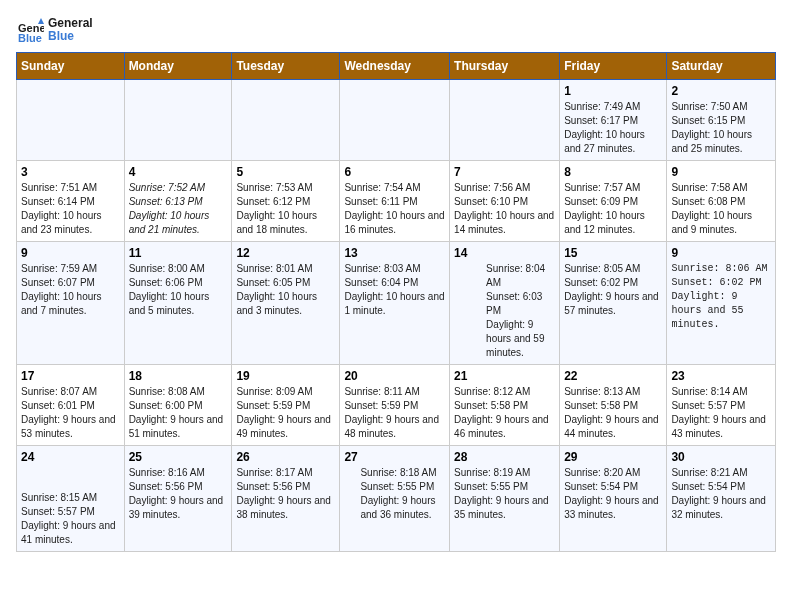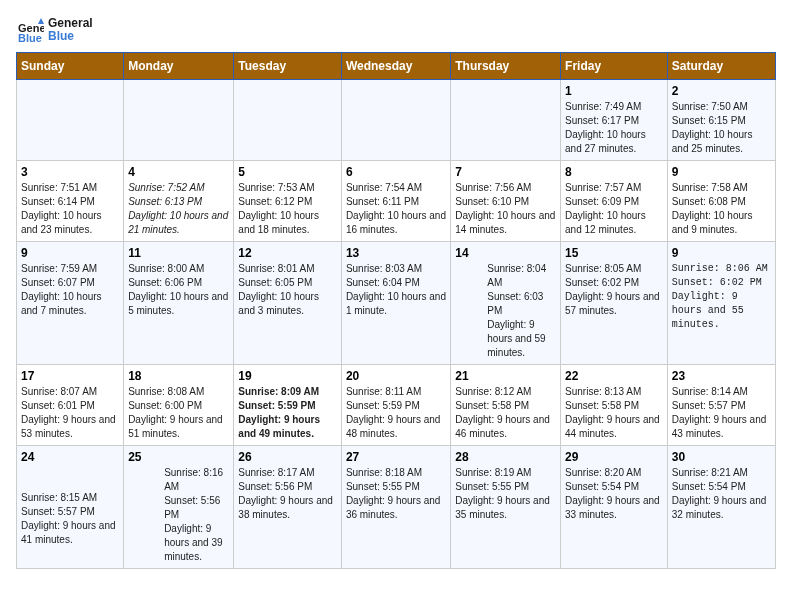--- a/index.html
+++ b/index.html
@@ -232,21 +232,21 @@
 Daylight: 9 hours and 53 minutes.</div>
           </td>
           <td>
             <span class="day-number">18</span>
             <div class="day-info" style="white-space: pre-line;">Sunrise: 8:08 AM
 Sunset: 6:00 PM
 Daylight: 9 hours and 51 minutes.</div>
           </td>
           <td>
             <span class="day-number">19</span>
-            <div class="day-info" style="white-space: pre-line; font-weight: bold;">Sunrise: 8:09 AM
+            <div class="day-info" style="white-space: pre-line;">Sunrise: 8:09 AM
 Sunset: 5:59 PM
 Daylight: 9 hours and 49 minutes.</div>
           </td>
           <td>
             <span class="day-number">20</span>
             <div class="day-info" style="white-space: pre-line;">Sunrise: 8:11 AM
 Sunset: 5:59 PM
 Daylight: 9 hours and 48 minutes.</div>
           </td>
           <td>
@@ -270,33 +270,33 @@
         </tr>
         <tr>
           <td>
             <span class="day-number">24</span>
             <div class="day-info" style="white-space: pre-line; margin-top: 27px;">Sunrise: 8:15 AM
 Sunset: 5:57 PM
 Daylight: 9 hours and 41 minutes.</div>
           </td>
           <td>
             <span class="day-number">25</span>
-            <div class="day-info" style="white-space: pre-line; margin-left: 36px;">Sunrise: 8:16 AM
+            <div class="day-info" style="white-space: pre-line;">Sunrise: 8:16 AM
 Sunset: 5:56 PM
 Daylight: 9 hours and 39 minutes.</div>
           </td>
           <td>
             <span class="day-number">26</span>
             <div class="day-info" style="white-space: pre-line;">Sunrise: 8:17 AM
 Sunset: 5:56 PM
 Daylight: 9 hours and 38 minutes.</div>
           </td>
           <td>
             <span class="day-number">27</span>
-            <div class="day-info" style="white-space: pre-line;">Sunrise: 8:18 AM
+            <div class="day-info" style="white-space: pre-line; margin-left: 16px;">Sunrise: 8:18 AM
 Sunset: 5:55 PM
 Daylight: 9 hours and 36 minutes.</div>
           </td>
           <td>
             <span class="day-number">28</span>
             <div class="day-info" style="white-space: pre-line;">Sunrise: 8:19 AM
 Sunset: 5:55 PM
 Daylight: 9 hours and 35 minutes.</div>
           </td>
           <td>

